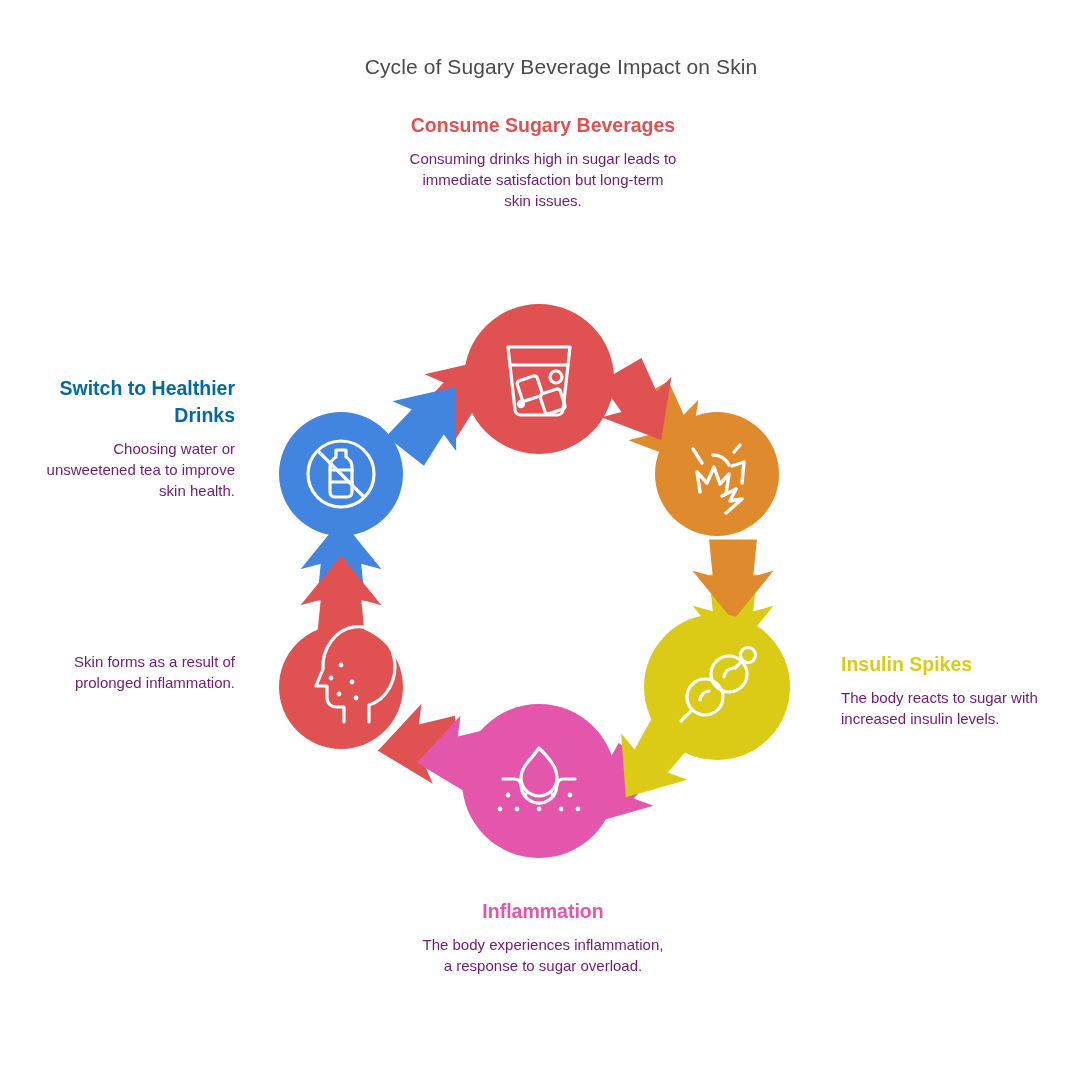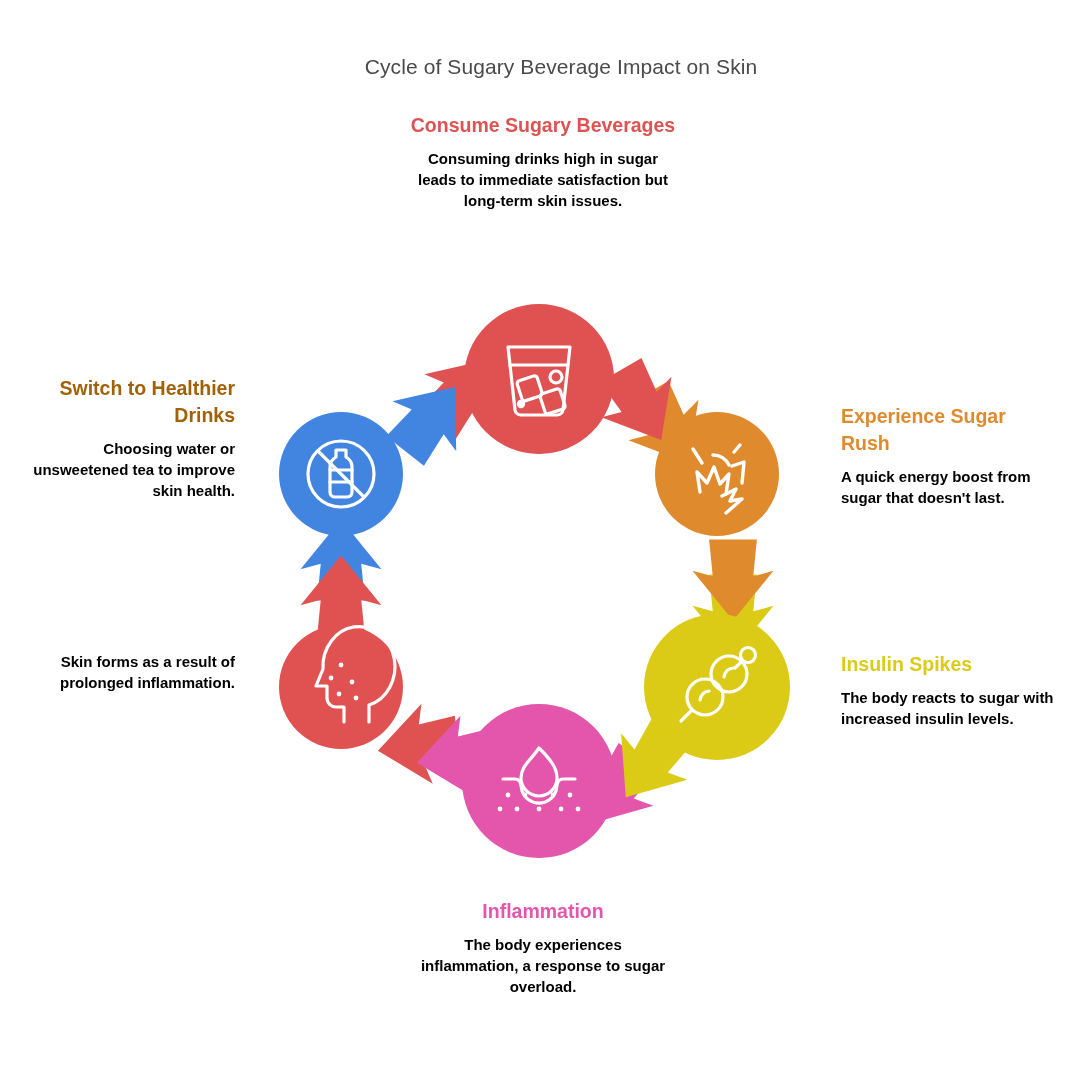--- a/index.html
+++ b/index.html
@@ -49,22 +49,21 @@
   }
   .label-block .heading {
     font-weight: bold;
     font-size: 19.5px;
     line-height: 27px;
     margin-bottom: 9px;
   }
   .label-block .body {
     font-size: 15px;
     line-height: 21px;
-    color: #000000;
-    font-weight: bold;
+    color: #701a75;
   }
 
   
   #node-label-consume {
     top: 112px;
     left: 408px;
     width: 270px;
     text-align: center;
   }
   
@@ -228,37 +227,33 @@
         <path d="M 330,482 L 352,482"></path>
       </g>
     </g>
   </svg>
 
   <div class="label-block" id="node-label-consume">
     <div class="heading" style="color:#E05252">Consume Sugary Beverages</div>
     <div class="body">Consuming drinks high in sugar leads to immediate satisfaction but long-term skin issues.</div>
   </div>
 
-  <div class="label-block" id="node-label-rush">
-    <div class="heading" style="color:#E08A2E">Experience Sugar Rush</div>
-    <div class="body">A quick energy boost from sugar that doesn't last.</div>
-  </div>
 
   <div class="label-block" id="node-label-inflammation">
     <div class="heading" style="color:#E356AB">Inflammation</div>
     <div class="body">The body experiences inflammation, a response to sugar overload.</div>
   </div>
 
   <div class="label-block" id="node-label-insulin">
     <div class="heading" style="color:#DCCB16">Insulin Spikes</div>
     <div class="body">The body reacts to sugar with increased insulin levels.</div>
   </div>
 
   <div class="label-block" id="node-label-acne">
     <div class="body">Skin forms as a result of prolonged inflammation.</div>
   </div>
 
   <div class="label-block" id="node-label-switch">
-    <div class="heading" style="color:#a16207">Switch to Healthier Drinks</div>
+    <div class="heading" style="color:#0369a1">Switch to Healthier Drinks</div>
     <div class="body">Choosing water or unsweetened tea to improve skin health.</div>
   </div>
 
 </div>
 
 </body></html>

